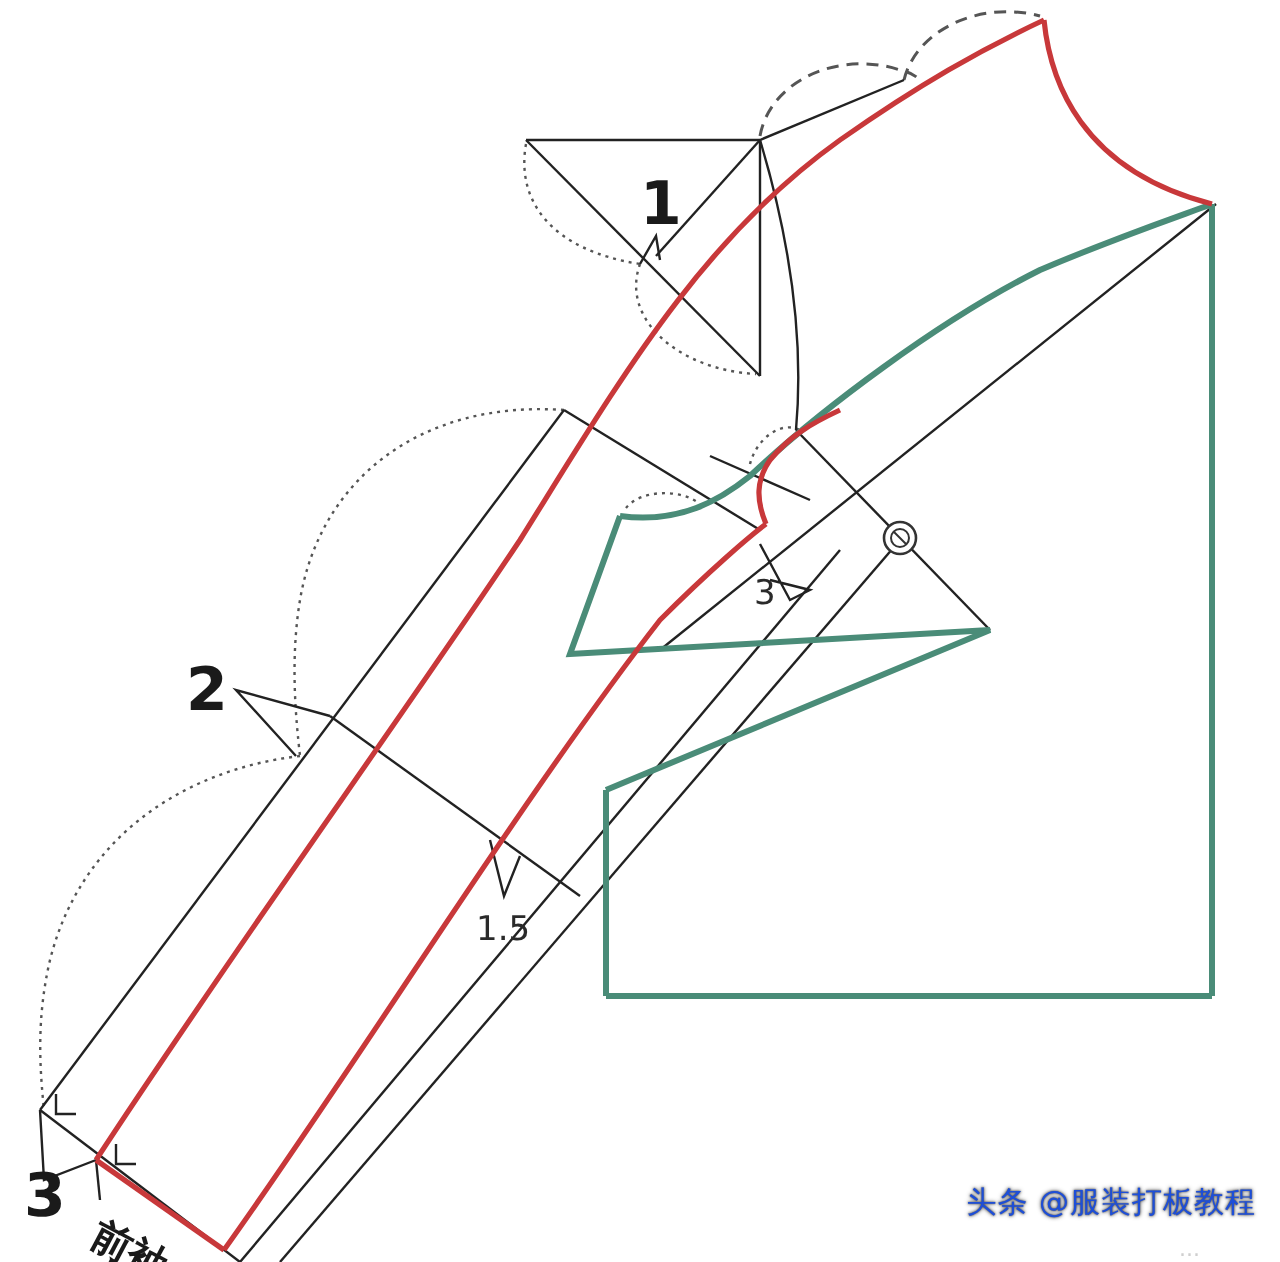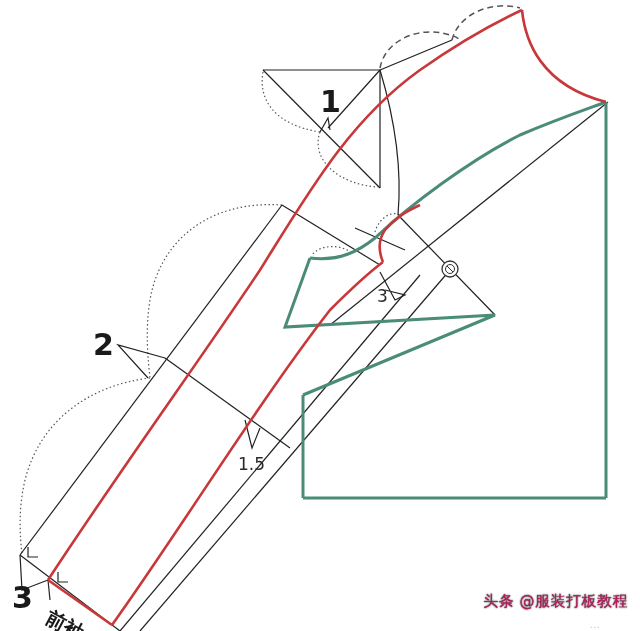--- a/index.html
+++ b/index.html
@@ -1,21 +1,21 @@
 <!DOCTYPE html>
 <html><head>
   <meta charset="utf-8">
   <style>
     html, body { margin: 0; padding: 0; background: #ffffff; }
     body { width: 640px; height: 631px; position: relative; overflow: hidden; font-family: "DejaVu Sans", sans-serif; }
     #diagram { position: absolute; left: 0; top: 0; width: 640px; height: 631px; }
     .lbl-big { font-family: "DejaVu Sans", sans-serif; font-weight: bold; font-size: 30px; fill: #1a1a1a; }
     .lbl-small { font-family: "DejaVu Sans", sans-serif; font-size: 17px; fill: #2a2a2a; }
     .lbl-cn { font-family: "DejaVu Sans", sans-serif; font-weight: bold; font-size: 20px; fill: #1a1a1a; }
-    .watermark { position: absolute; right: 12px; bottom: 20px; font-family: "DejaVu Sans", sans-serif; font-size: 15px; color: #be185d; text-shadow: 0 0 2px #555, 0 0 1px #333; letter-spacing: 0.5px; }
+    .watermark { position: absolute; right: 12px; bottom: 20px; font-family: "DejaVu Sans", sans-serif; font-size: 15px; color: #1d4ed8; text-shadow: 0 0 2px #555, 0 0 1px #333; letter-spacing: 0.5px; }
     .watermark-sub { position: absolute; right: 40px; bottom: 0px; font-family: "DejaVu Sans", sans-serif; font-size: 11px; color: #cfcfcf; }
   </style>
 </head>
 <body>
 
 <svg id="diagram" viewBox="0 0 640 631" xmlns="http://www.w3.org/2000/svg">
 
   <g fill="none" stroke="#555" stroke-width="1.2" stroke-dasharray="1.5 2.5">
 
     <path d="M 282 205 C 210 200 160 240 150 300 C 145 330 148 360 150 378"></path>

